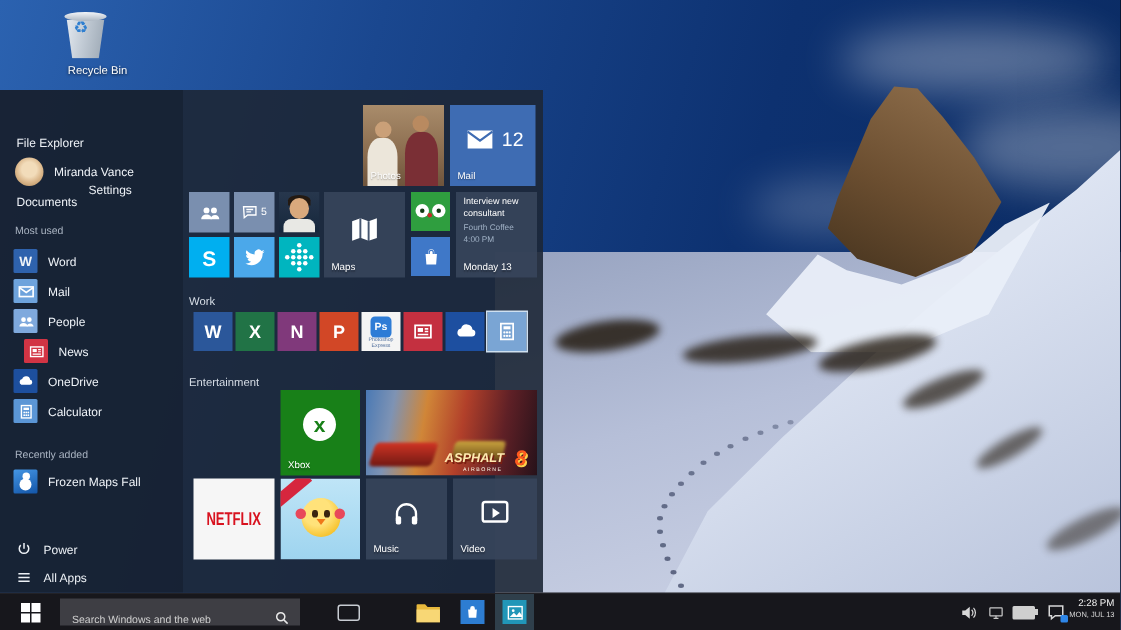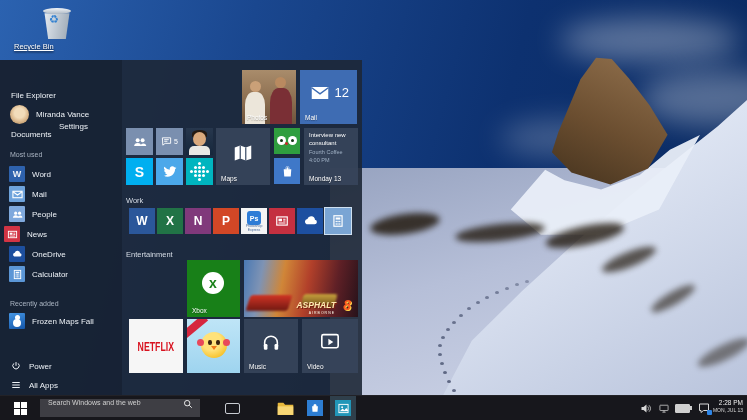--- a/index.html
+++ b/index.html
@@ -30,22 +30,22 @@
         467px 307px 0 0 rgba(60,70,100,.62),476px 301px 0 0 rgba(60,70,100,.6),
         485px 296px 0 0 rgba(60,70,100,.58),495px 291px 0 0 rgba(60,70,100,.55),
         505px 287px 0 0 rgba(60,70,100,.5),515px 283px 0 0 rgba(60,70,100,.45),
         525px 280px 0 0 rgba(60,70,100,.4);}
   .bin-body{left:44px;top:11px;width:26px;height:28px;
        background:linear-gradient(100deg,#e6ebf1 0%,#c2cbd5 45%,#9aa6b2 100%);
        clip-path:polygon(2% 8%,98% 8%,84% 100%,16% 100%);}
   .bin-lid{left:43px;top:8px;width:28px;height:6px;border-radius:50%;
        background:linear-gradient(180deg,#f2f5f9,#aeb8c3);}
   .bin-sym{left:49px;top:14px;font-size:11px;color:#2f7fd0;line-height:1;}
-  .bin-label{left:14px;top:42px;width:70px;font-size:7.5px;color:#fff;
-       text-shadow:0 1px 2px rgba(0,0,0,.8);text-decoration:underline;}
+  .bin-label{left:30px;top:42px;width:70px;text-align:center;font-size:7.5px;color:#fff;
+       text-shadow:0 1px 2px rgba(0,0,0,.8);}
   
   .menu{left:0;top:60px;width:362px;height:335px;background:rgba(29,39,54,.9);}
   .side{left:0;top:0;width:122px;height:335px;background:rgba(10,16,26,.28);}
   .srow{position:absolute;display:flex;align-items:center;color:#eef2f7;font-size:8px;cursor:default;}
   .srow .txt{white-space:nowrap;}
   .shdr{position:absolute;font-size:7px;color:#aab4c2;}
   .avatar{width:19px;height:19px;border-radius:50%;
        background:radial-gradient(circle at 50% 42%,#f2dcba 0 34%,#dcb98e 58%,#a9814f 100%);}
   .sicon{width:16px;height:16px;border-radius:1px;display:flex;align-items:center;justify-content:center;flex:0 0 16px;}
   .tile{position:absolute;color:#fff;overflow:hidden;cursor:default;}
@@ -99,21 +99,21 @@
   .xb-x{font-size:14px;font-weight:bold;color:#188018;line-height:1;}
   
   .man-bg{position:absolute;inset:0;background:linear-gradient(180deg,#27374d 0%,#16273c 100%);}
   .man-face{position:absolute;left:7px;top:4px;width:13px;height:14px;border-radius:50%;background:#d9a97d;}
   .man-hair{position:absolute;left:6px;top:2px;width:15px;height:7px;border-radius:50% 50% 0 0;background:#241a12;}
   .man-shirt{position:absolute;left:3px;top:18px;width:21px;height:9px;border-radius:5px 5px 0 0;background:#e8e8e4;}
   
   .bar{left:0;top:395px;width:747px;height:25px;background:#17171c;border-top:1px solid rgba(255,255,255,.05);box-sizing:border-box;}
   .winlogo{display:grid;grid-template-columns:6px 6px;grid-template-rows:6px 6px;gap:1px;}
   .winlogo span{background:#fff;display:block;}
-  .searchbox{position:absolute;left:40px;top:3px;width:160px;height:18px;background:#3e3e44;display:flex;align-items:flex-start;}
+  .searchbox{position:absolute;left:40px;top:3px;width:160px;height:18px;background:#3e3e44;display:flex;align-items:flex-end;}
   .searchbox input{flex:1;background:transparent;border:none;outline:none;color:#eee;font-size:7px;
        font-family:"Liberation Sans",sans-serif;padding:0 0 0 8px;}
   .searchbox input::placeholder{color:#cfcfcf;opacity:1;}
   .tv-icon{width:13px;height:9px;border:1px solid #c8ccd2;border-radius:2px;}
   .tbtn{position:absolute;display:flex;align-items:center;justify-content:center;}
   .battery{width:13px;height:7px;border:1px solid #cfcfcf;border-radius:1px;position:relative;background:#cfcfcf;}
   .battery::after{content:"";position:absolute;right:-3px;top:1.5px;width:2px;height:4px;background:#cfcfcf;}
   .clock{position:absolute;right:4px;top:3px;text-align:right;color:#f0f0f0;line-height:1.3;}
   .clock .t{font-size:6.5px;}
   .clock .d{font-size:5px;color:#d8d8d8;}
@@ -185,21 +185,21 @@
       <span class="sicon" style="background:#7fa9dd;">
         <svg width="11" height="11" viewBox="0 0 24 24" fill="#fff">
             <circle cx="8" cy="9" r="3.4"></circle>
             <circle cx="16.5" cy="9" r="3.4"></circle>
             <path d="M2 19c0-3.2 2.6-5.2 6-5.2s6 2 6 5.2z"></path>
             <path d="M12.6 19c.5-2.8 2.5-4.6 5.2-4.6 2.9 0 4.8 2 4.8 4.6z"></path>
           </svg>
         </span>
       <span class="txt">People</span>
     </div>
-    <div class="srow" style="left:4px;top:166px;gap:7px;">
+    <div class="srow" style="left:16px;top:166px;gap:7px;">
       <span class="sicon" style="background:#d23444;">
         <svg width="11" height="11" viewBox="0 0 24 24">
             <rect x="3" y="5" width="18" height="14" fill="none" stroke="#fff" stroke-width="2"></rect>
             <rect x="6" y="8" width="6" height="4.5" fill="#fff"></rect>
             <path d="M14 9h4M14 12h4M6 15.5h12" stroke="#fff" stroke-width="1.8"></path>
           </svg>
         </span>
       <span class="txt">News</span>
     </div>
     <div class="srow" style="left:9px;top:186px;gap:7px;">

